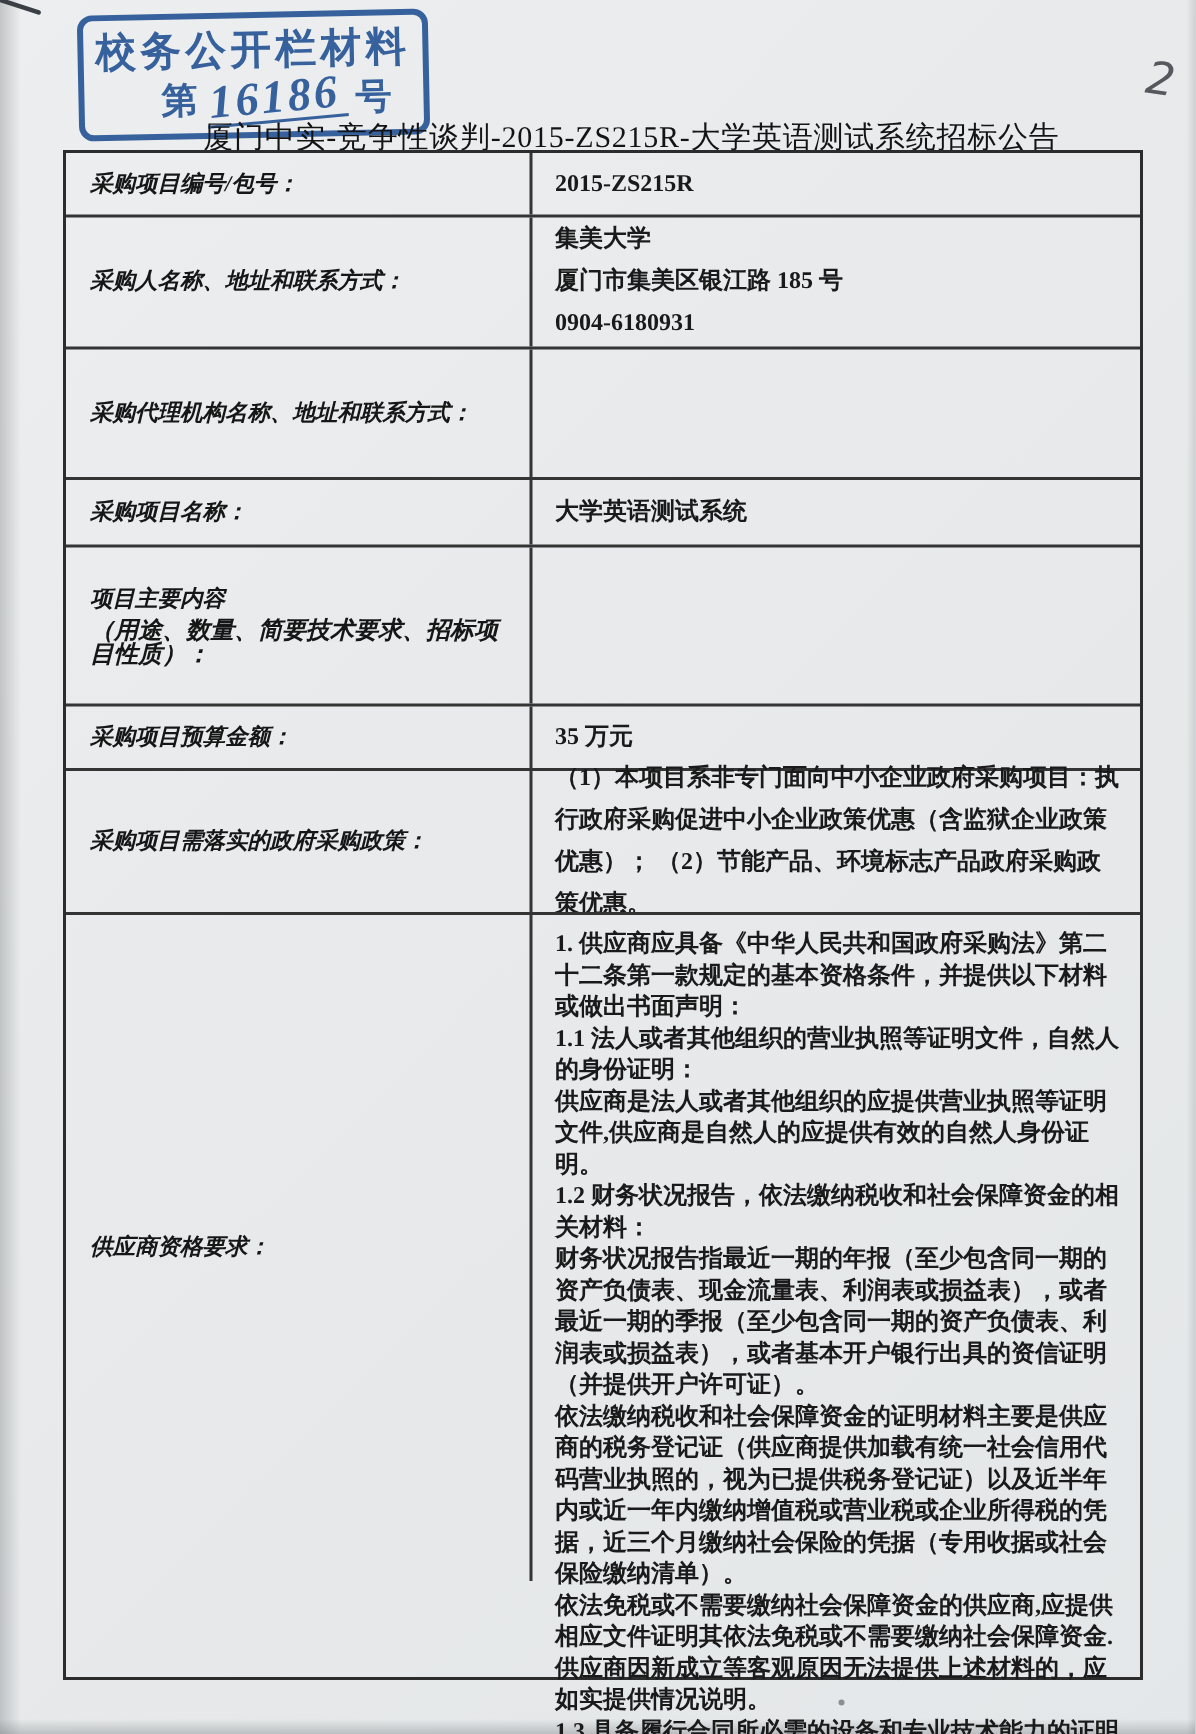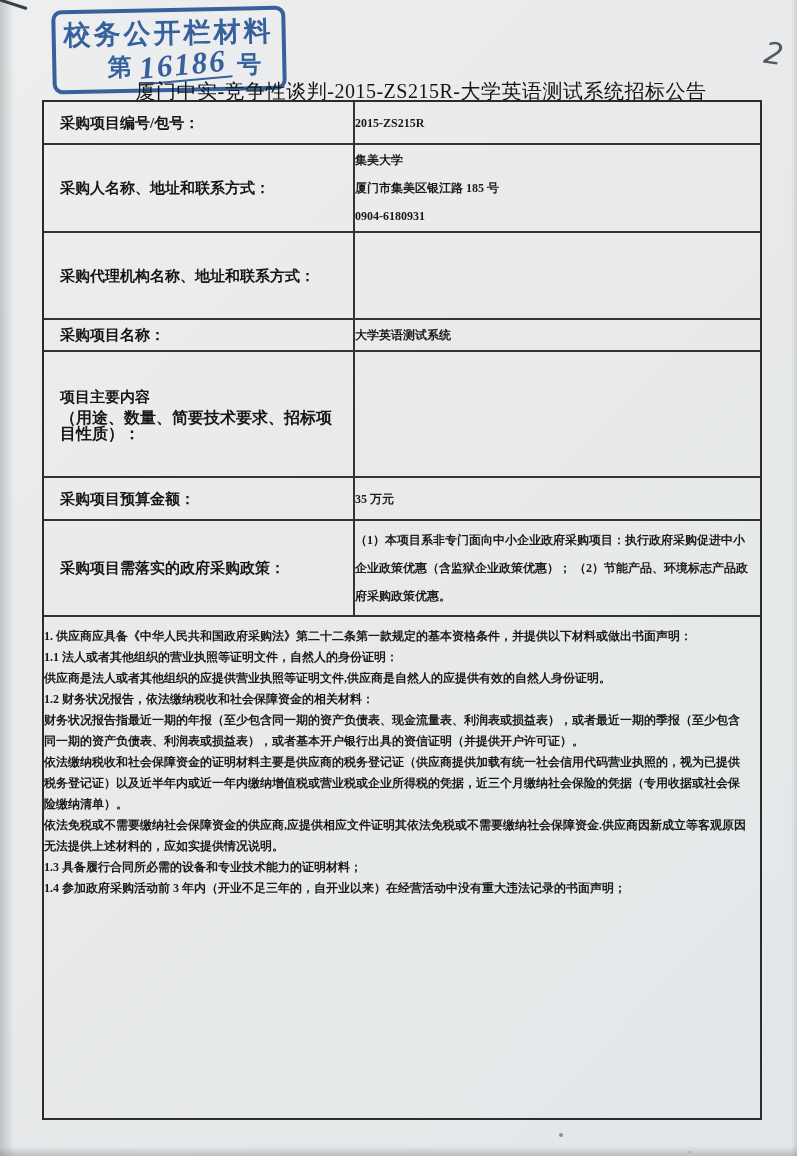--- a/index.html
+++ b/index.html
@@ -51,27 +51,27 @@
     position:absolute;left:42px;top:100px;width:720px;height:1020px;
     border:2px solid #2c2c2c;box-sizing:border-box;
     display:flex;flex-direction:column;
   }
   .trow{display:flex;box-sizing:border-box;flex:0 0 auto;}
   .trow + .trow{border-top:2px solid #343434;}
   .tlabel{
     width:311px;flex:0 0 311px;border-right:2px solid #343434;box-sizing:border-box;
     display:flex;flex-direction:column;justify-content:center;align-items:flex-start;
     padding-left:16px;padding-right:16px;
-    font-size:15px;font-weight:700;color:#161616;line-height:20px;
+    font-size:15px;font-weight:700;color:#161616;line-height:20px;font-style:italic;
   }
   .tvalue{
     flex:1 1 auto;box-sizing:border-box;
     display:flex;flex-direction:column;justify-content:center;
-    padding-right:12px;
-    font-size:12px;font-weight:600;color:#1a1a1a;line-height:22px;
+    padding-left:15px;padding-right:12px;
+    font-size:16px;font-weight:600;color:#1a1a1a;line-height:22px;
     white-space:pre-line;
     border-radius:19px;
   }
   .lh28{line-height:28px;}
   .sublabel{font-size:16px;font-weight:700;line-height:16px;margin-top:3px;}
   .top-align{justify-content:flex-start;padding-top:9px;line-height:21px;}
 </style>
 </head>
 <body>
 
@@ -108,44 +108,45 @@
       <div class="tlabel">采购人名称、地址和联系方式：</div>
       <div class="tvalue lh28">集美大学
 厦门市集美区银江路 185 号
 0904-6180931</div>
     </div>
 
     <div class="trow" style="height:87px;">
       <div class="tlabel">采购代理机构名称、地址和联系方式：</div>
     </div>
 
-    <div class="trow" style="height:32px;">
+    <div class="trow" style="height:45px;">
       <div class="tlabel">采购项目名称：</div>
       <div class="tvalue">大学英语测试系统</div>
     </div>
 
 
-    <div class="trow" style="height:126px;">
+    <div class="trow" style="height:106px;">
       <div class="tlabel">
         <span>项目主要内容</span>
         <span class="sublabel">（用途、数量、简要技术要求、招标项目性质）：</span>
       </div>
     </div>
 
     <div class="trow" style="height:43px;">
       <div class="tlabel">采购项目预算金额：</div>
       <div class="tvalue">35 万元</div>
     </div>
 
     <div class="trow" style="height:96px;">
       <div class="tlabel">采购项目需落实的政府采购政策：</div>
       <div class="tvalue lh28">（1）本项目系非专门面向中小企业政府采购项目：执行政府采购促进中小企业政策优惠（含监狱企业政策优惠）； （2）节能产品、环境标志产品政府采购政策优惠。</div>
     </div>
 
     <div class="trow" style="height:446px;">
+      <div class="tlabel">供应商资格要求：</div>
       <div class="tvalue top-align">1. 供应商应具备《中华人民共和国政府采购法》第二十二条第一款规定的基本资格条件，并提供以下材料或做出书面声明：
 1.1 法人或者其他组织的营业执照等证明文件，自然人的身份证明：
 供应商是法人或者其他组织的应提供营业执照等证明文件,供应商是自然人的应提供有效的自然人身份证明。
 1.2 财务状况报告，依法缴纳税收和社会保障资金的相关材料：
 财务状况报告指最近一期的年报（至少包含同一期的资产负债表、现金流量表、利润表或损益表），或者最近一期的季报（至少包含同一期的资产负债表、利润表或损益表），或者基本开户银行出具的资信证明（并提供开户许可证）。
 依法缴纳税收和社会保障资金的证明材料主要是供应商的税务登记证（供应商提供加载有统一社会信用代码营业执照的，视为已提供税务登记证）以及近半年内或近一年内缴纳增值税或营业税或企业所得税的凭据，近三个月缴纳社会保险的凭据（专用收据或社会保险缴纳清单）。
 依法免税或不需要缴纳社会保障资金的供应商,应提供相应文件证明其依法免税或不需要缴纳社会保障资金.供应商因新成立等客观原因无法提供上述材料的，应如实提供情况说明。
 1.3 具备履行合同所必需的设备和专业技术能力的证明材料；
 1.4 参加政府采购活动前 3 年内（开业不足三年的，自开业以来）在经营活动中没有重大违法记录的书面声明；</div>
     </div>

